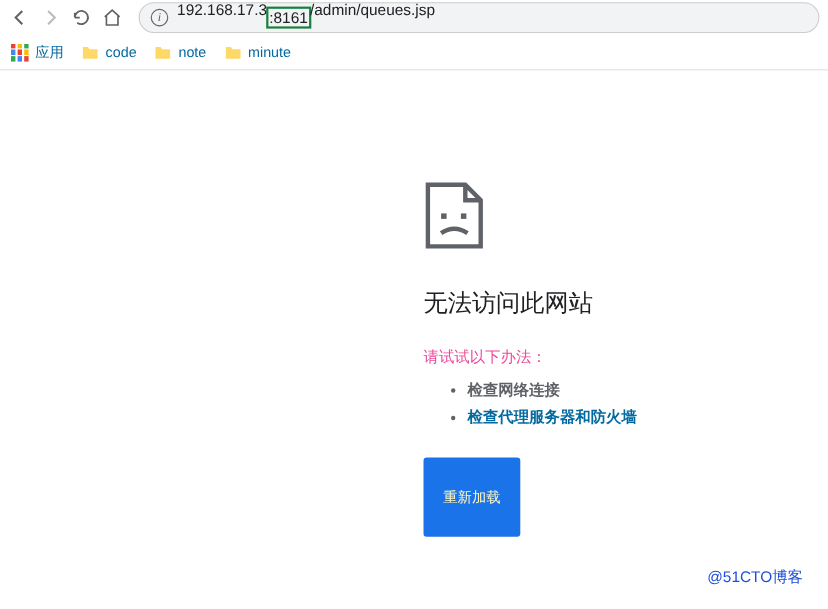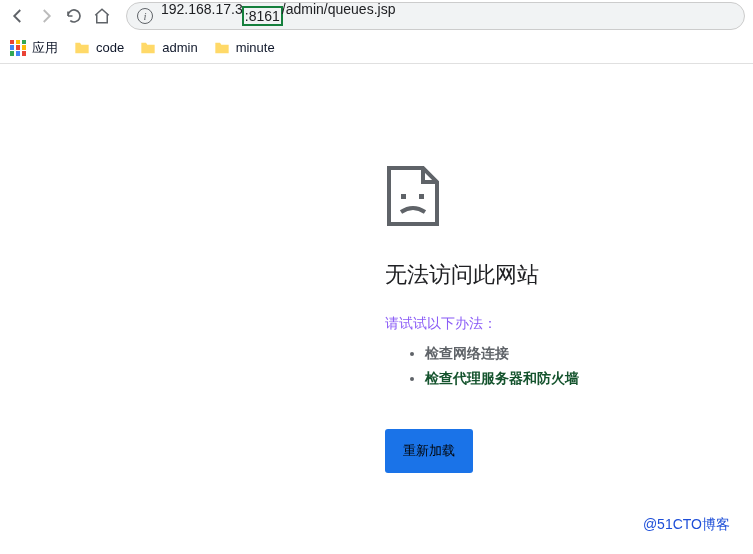--- a/index.html
+++ b/index.html
@@ -9,33 +9,33 @@
     .nav-btn { width: 20px; height: 20px; display: flex; align-items: center; justify-content: center; color: #5f6368; cursor: pointer; }
     .nav-btn.disabled { color: #bbb; }
     .addr-bar { flex: 1; height: 28px; border: 1px solid #ccc; border-radius: 14px; display: flex; align-items: center; padding: 0 10px; margin-left: 6px; background: #f1f3f4; }
     .info-icon { width: 16px; height: 16px; border: 1.5px solid #5f6368; border-radius: 50%; display: flex; align-items: center; justify-content: center; font-size: 11px; color: #5f6368; margin-right: 8px; font-family: Georgia, serif; font-style: italic; }
     .url-text { color: #202124; font-size: 14px; display: flex; }
     .url-highlight { border: 2px solid #15803d; padding: 0 1px; margin: 5px -1px; }
     
     .bookmarks { display: flex; align-items: center; height: 32px; padding: 0 10px; gap: 16px; border-bottom: 1px solid #e0e0e0; }
     .apps-icon { width: 16px; height: 16px; display: grid; grid-template-columns: repeat(3,1fr); grid-template-rows: repeat(3,1fr); gap: 1.5px; }
     .apps-dot { width: 100%; height: 100%; }
-    .bm-item { display: flex; align-items: center; gap: 6px; font-size: 13px; color: #0f172a; cursor: pointer; }
+    .bm-item { display: flex; align-items: center; gap: 6px; font-size: 13px; color: #0369a1; cursor: pointer; }
     .folder-icon { width: 16px; height: 14px; }
     
     .error-page { padding: 100px 0 0 385px; color: #202124; }
     .sad-doc { width: 56px; height: 64px; margin-bottom: 28px; }
     .err-title { font-size: 22px; color: #202124; font-weight: 400; margin-bottom: 25px; }
     .err-desc { font-size: 14px; color: #5f6368; margin-bottom: 20px; }
     .err-desc strong { color: #202124; font-weight: 600; }
-    .err-try { font-size: 14px; color: #8b5cf6; margin-bottom: 8px; }
+    .err-try { font-size: 14px; color: #ec4899; margin-bottom: 8px; }
     .err-list { list-style: disc; padding-left: 40px; font-size: 14px; color: #5f6368; line-height: 1.8; font-weight: bold; }
-    .err-list a { color: #14532d; text-decoration: none; }
+    .err-list a { color: #0369a1; text-decoration: none; }
     .err-code { font-size: 12px; color: #5f6368; margin-top: 20px; }
-    .reload-btn { margin-top: 38px; background: #1a73e8; color: #000000; border: none; padding: 13px 18px; font-size: 13px; border-radius: 3px; cursor: pointer; }
+    .reload-btn { margin-top: 24px; background: #1a73e8; color: #fef9c3; border: none; padding: 27px 18px; font-size: 13px; border-radius: 3px; cursor: pointer; }
     
     .watermark { position: absolute; bottom: 20px; right: 23px; font-size: 14px; color: #1d4ed8; }
   </style>
 </head>
 <body>
 
 <div class="toolbar">
   <div class="nav-btn">
     <svg width="18" height="18" viewBox="0 0 24 24" fill="none" stroke="#5f6368" stroke-width="2.5">
         <path d="M15 4 L7 12 L15 20"></path>
@@ -84,21 +84,21 @@
   <div class="bm-item">
     <svg class="folder-icon" viewBox="0 0 24 20">
         <path fill="#ffd968" d="M2 2h7l2 3h11v13H2z"></path>
       </svg>
     <span>code</span>
   </div>
   <div class="bm-item">
     <svg class="folder-icon" viewBox="0 0 24 20">
         <path fill="#ffd968" d="M2 2h7l2 3h11v13H2z"></path>
       </svg>
-    <span>admin</span>
+    <span>note</span>
   </div>
   <div class="bm-item">
     <svg class="folder-icon" viewBox="0 0 24 20">
         <path fill="#ffd968" d="M2 2h7l2 3h11v13H2z"></path>
       </svg>
     <span>minute</span>
   </div>
 </div>
 
 <div class="error-page">

